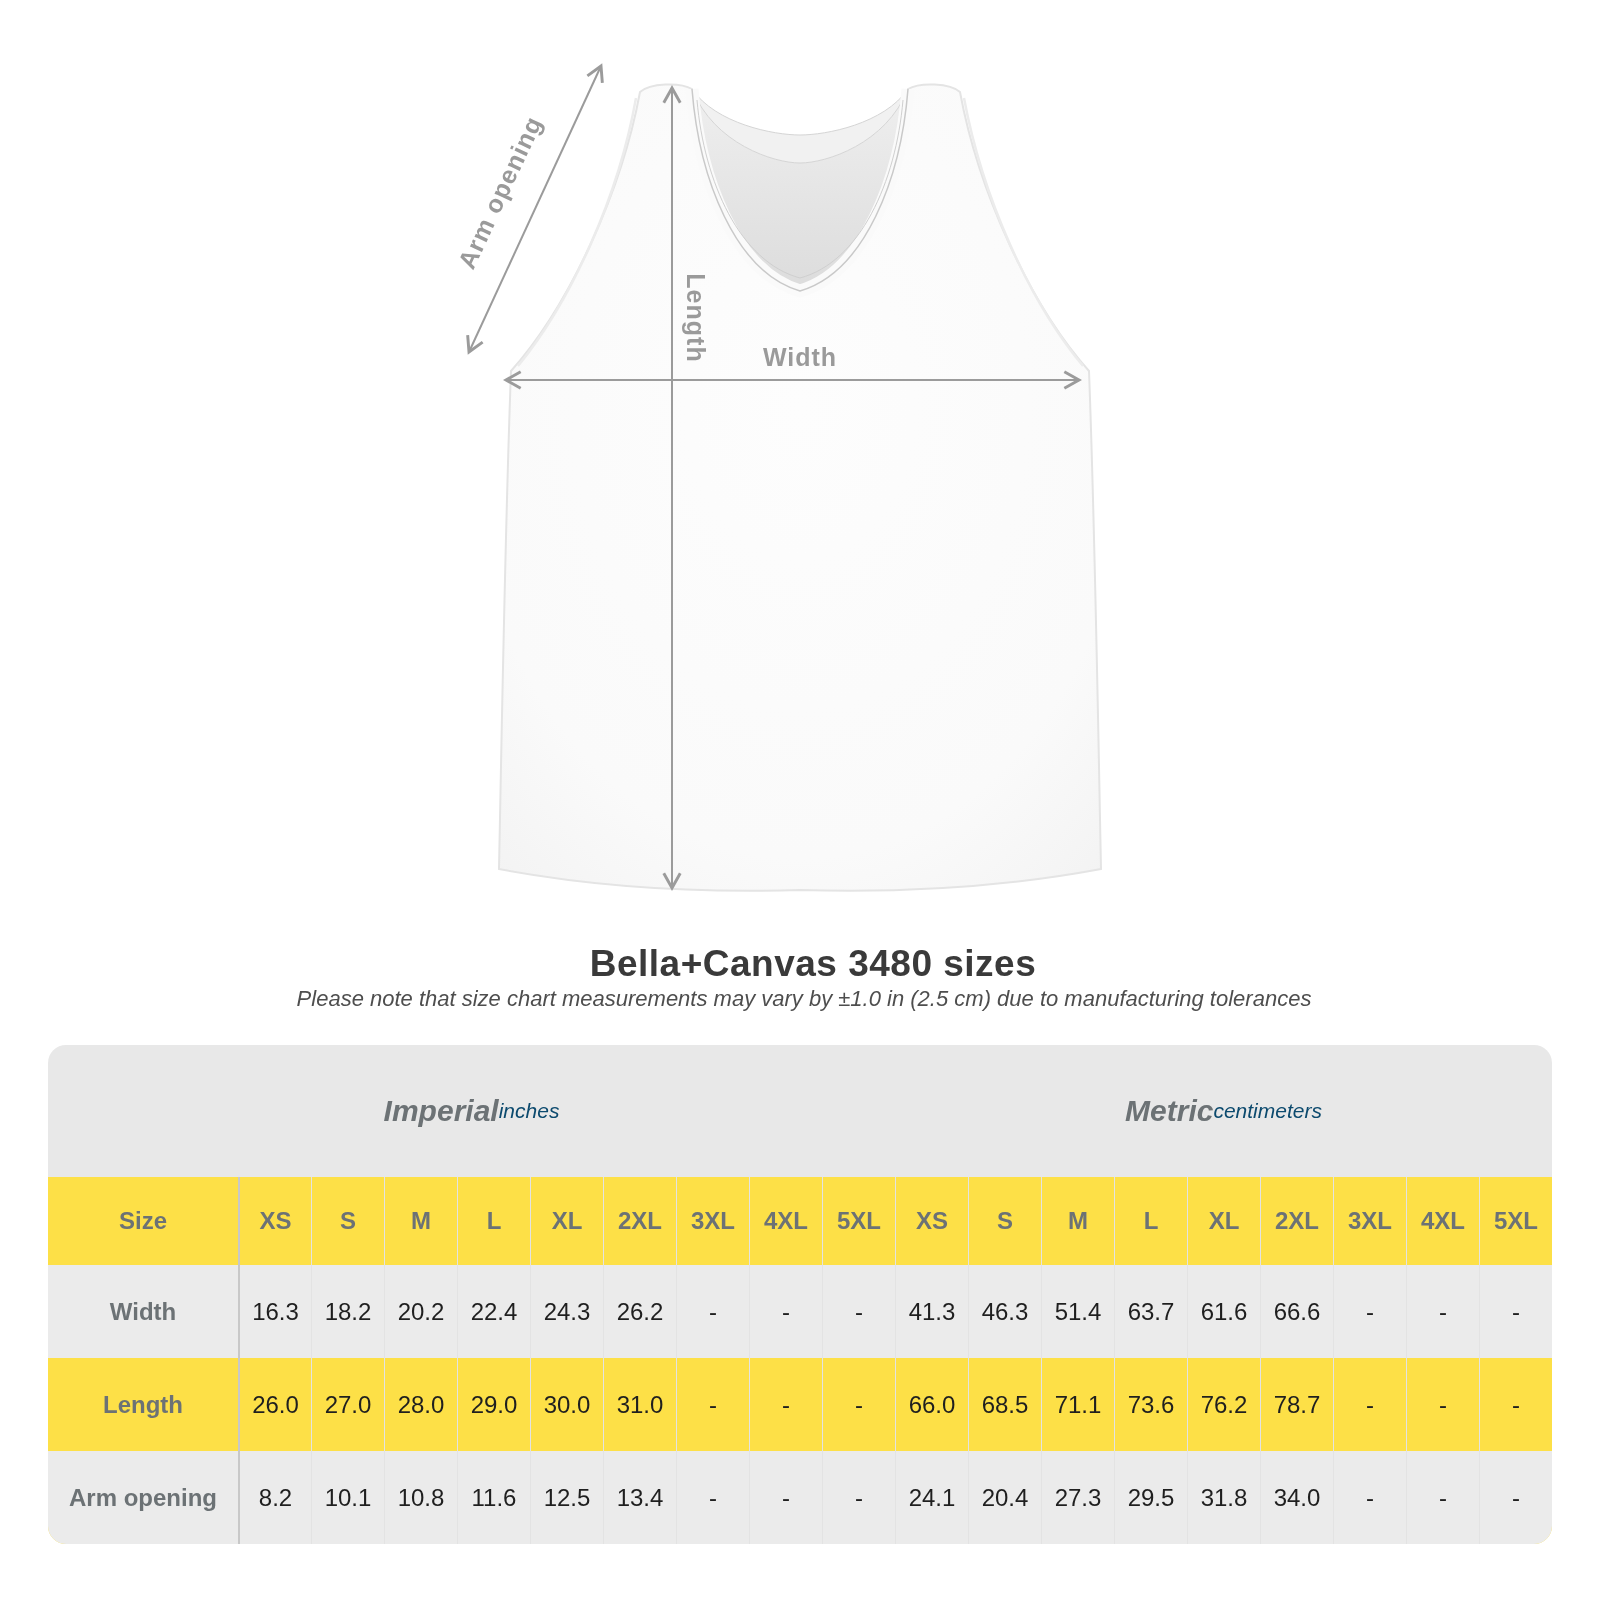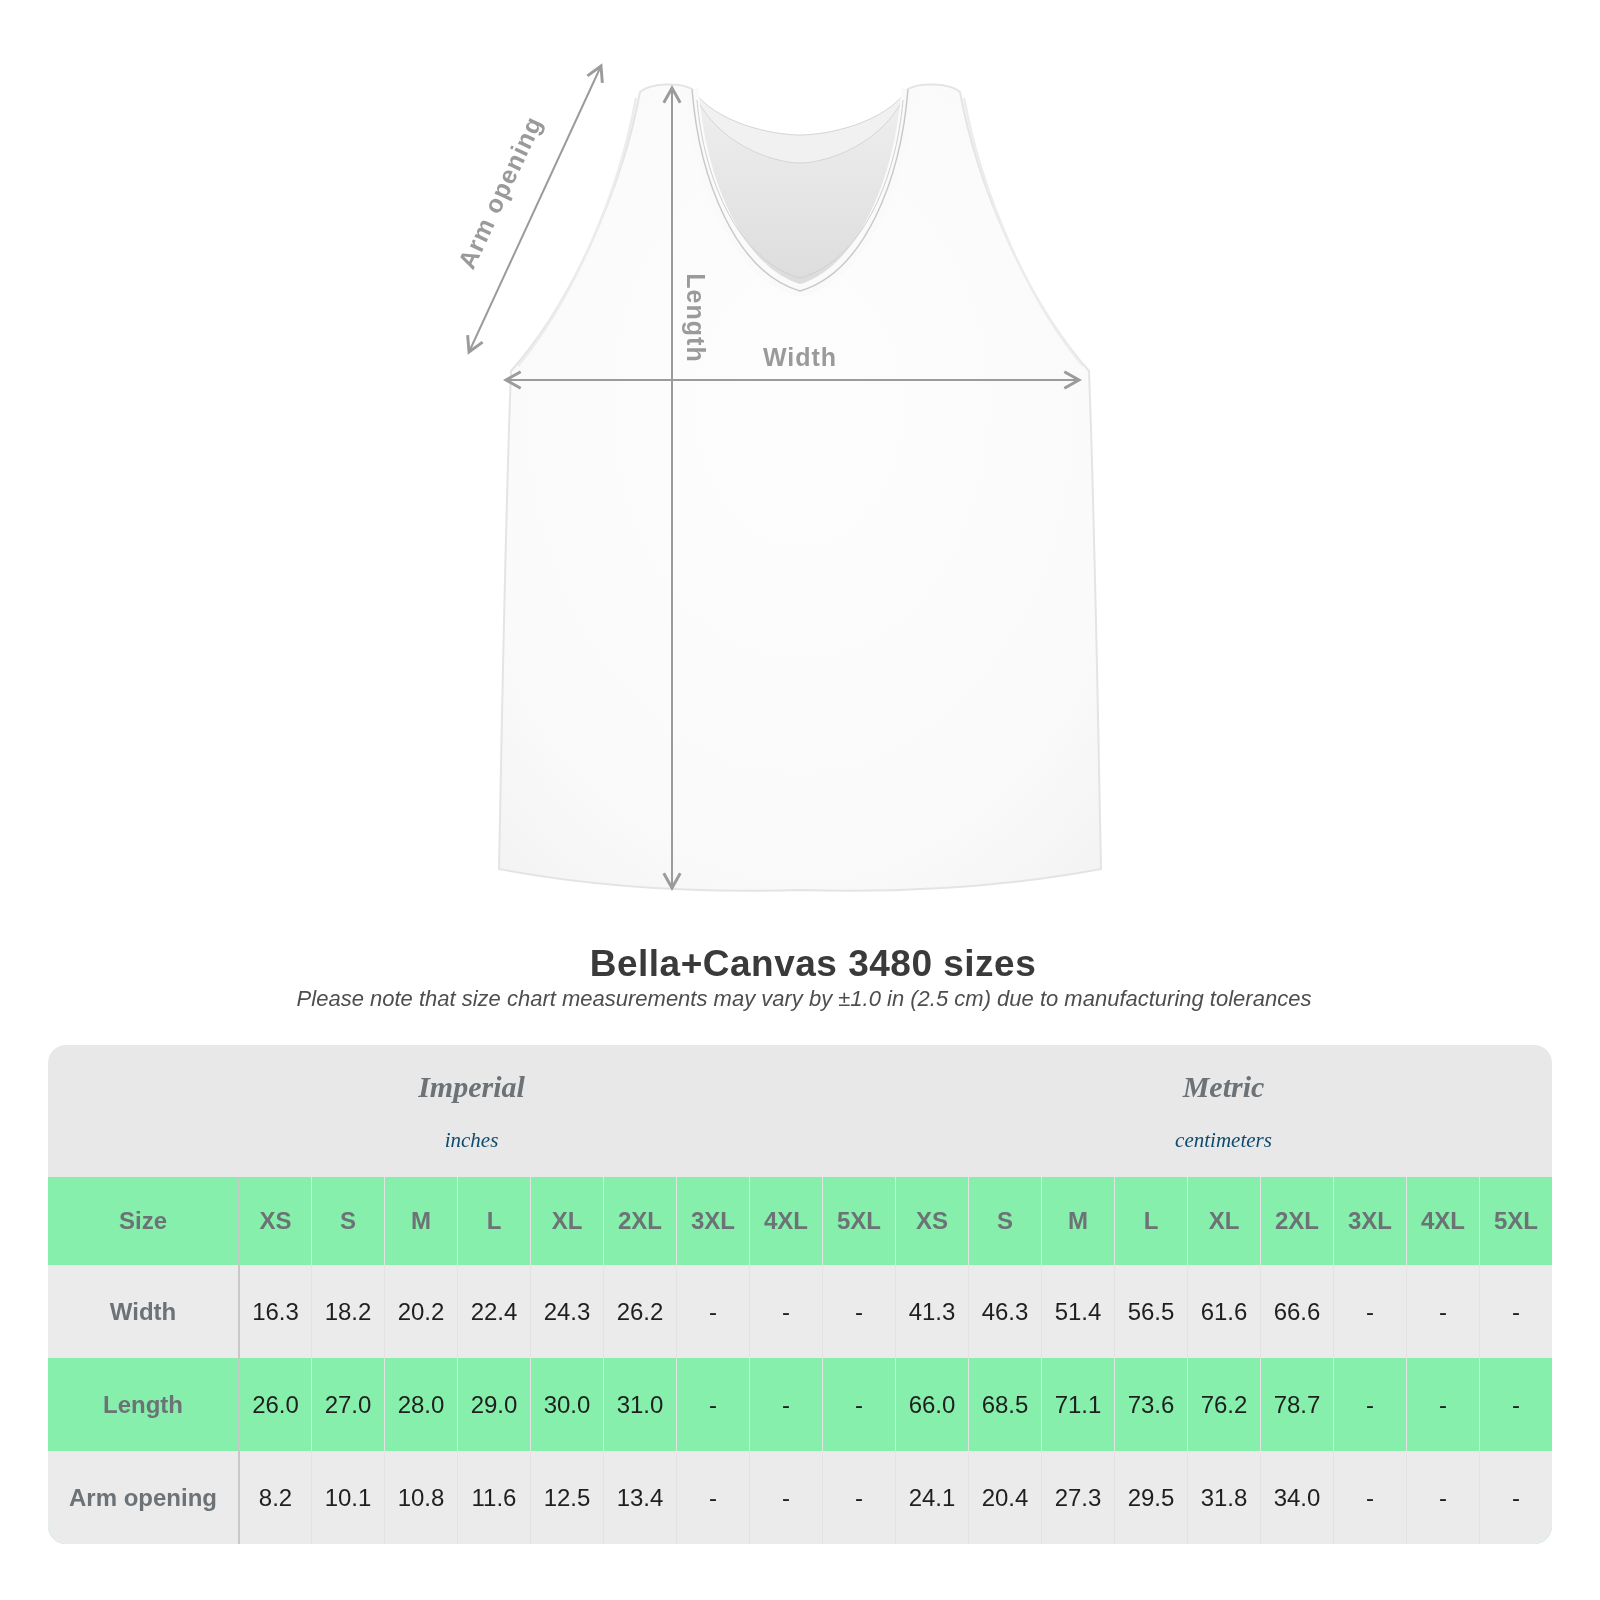--- a/index.html
+++ b/index.html
@@ -12,31 +12,31 @@
 
   
   .title{position:absolute;top:930px;left:0;width:100%;margin:13px;text-align:center;
          font-size:37px;font-weight:bold;color:#3a3a3a;letter-spacing:0.5px;}
   .subtitle{position:absolute;top:986px;left:4px;width:100%;margin:0;text-align:center;
             font-style:italic;font-size:22px;color:#4e4e4e;}
 
   
   .unit-band{position:absolute;left:48px;top:1045px;width:1504px;height:132px;
              background:#e8e8e8;border-radius:18px 18px 0 0;display:flex;}
-  .band-group{display:flex;flex-direction:column;align-items:center;justify-content:center;row-gap:24px;font-family:Liberation Serif, serif;}
+  .band-group{display:flex;align-items:center;justify-content:center;row-gap:24px;}
   .band-group.imperial{width:847px;}
   .band-group.metric{flex:1;}
   .band-label{font-size:30px;font-weight:bold;font-style:italic;color:#6c7275;}
   .band-sub{font-size:21px;font-style:italic;color:#0c4a6e;}
 
   
   .size-grid{position:absolute;left:48px;top:1177px;width:1504px;height:367px;
              display:grid;grid-template-columns:190px repeat(18,1fr);
              grid-template-rows:88px 93px 93px 93px;
-             border-radius:0 0 18px 18px;overflow:hidden;background:#86efac;}
+             border-radius:0 0 18px 18px;overflow:hidden;background:#fde047;}
   .cell{display:flex;align-items:center;justify-content:center;font-size:24px;color:#1f1f1f;}
   .cell.head,.cell.rowlabel{font-weight:bold;color:#6c7275;}
   .cell.stripe{background:#ebebeb;}
   .cell.sep{border-left:1px solid #e3e3e3;}
   .cell.sep2{border-left:2px solid #c8c8c8;}
 </style>
 </head>
 <body>
 
 <div class="page">
@@ -144,21 +144,21 @@
       <div class="cell val stripe sep">20.2</div>
       <div class="cell val stripe sep">22.4</div>
       <div class="cell val stripe sep">24.3</div>
       <div class="cell val stripe sep">26.2</div>
       <div class="cell val stripe sep">-</div>
       <div class="cell val stripe sep">-</div>
       <div class="cell val stripe sep">-</div>
       <div class="cell val stripe sep">41.3</div>
       <div class="cell val stripe sep">46.3</div>
       <div class="cell val stripe sep">51.4</div>
-      <div class="cell val stripe sep">56.5</div>
+      <div class="cell val stripe sep">63.7</div>
       <div class="cell val stripe sep">61.6</div>
       <div class="cell val stripe sep">66.6</div>
       <div class="cell val stripe sep">-</div>
       <div class="cell val stripe sep">-</div>
       <div class="cell val stripe sep">-</div>
       <div class="cell rowlabel">Length</div>
       <div class="cell val sep2">26.0</div>
       <div class="cell val sep">27.0</div>
       <div class="cell val sep">28.0</div>
       <div class="cell val sep">29.0</div>

